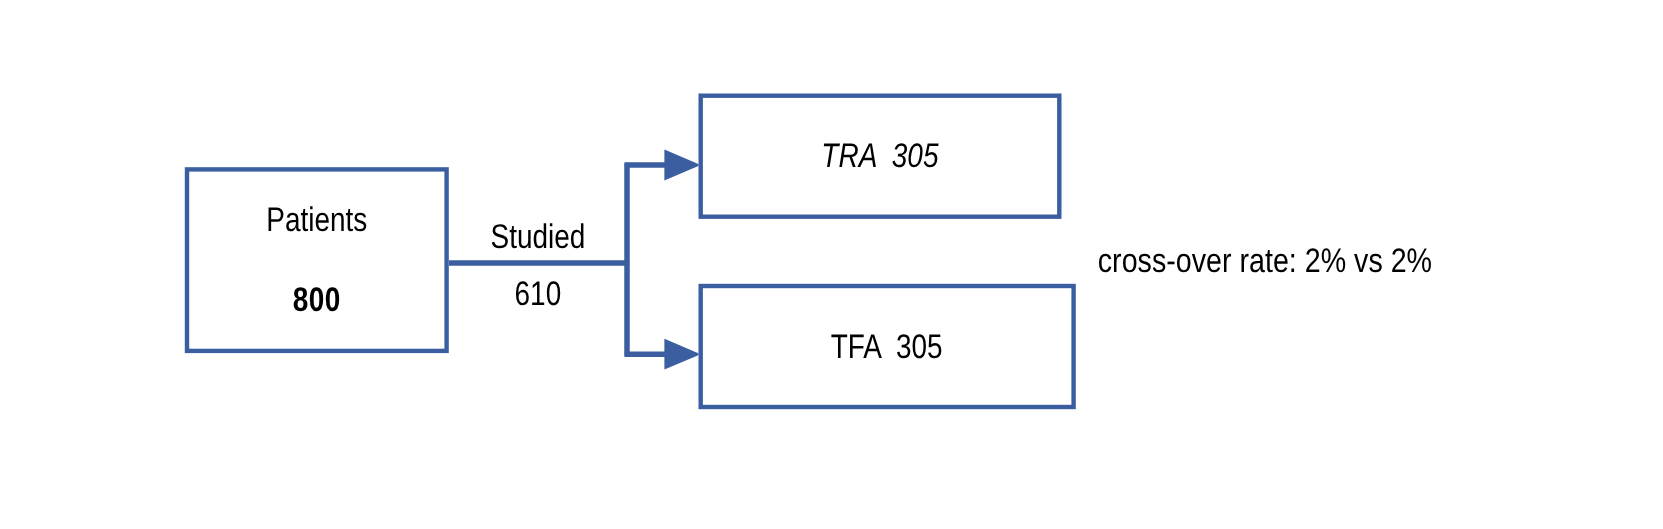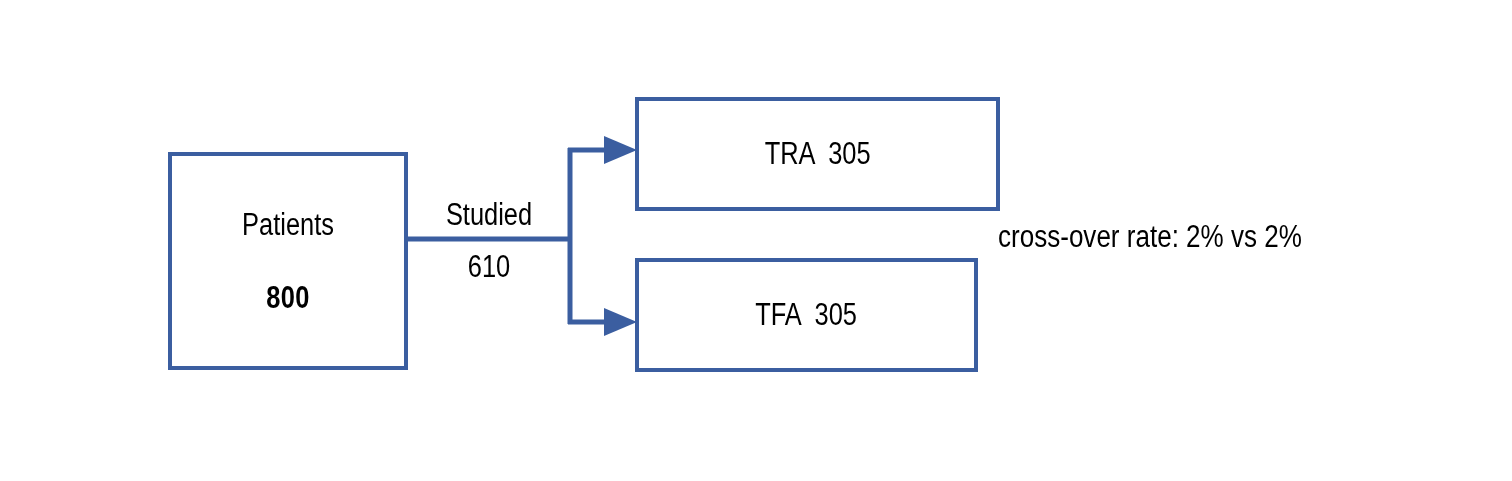--- a/index.html
+++ b/index.html
@@ -27,28 +27,29 @@
     display: flex;
     align-items: center;
     justify-content: center;
     text-align: center;
   }
 
   #box-patients {
     left: 168px;
     top: 152px;
     width: 240px;
-    height: 218px;
+    height: 169px;
     text-align: center;
   }
   #box-tra {
     left: 635px;
-    top: 97px;
-    width: 365px;
+    top: 85px;
+    width: 330px;
     height: 114px;
+    font-style: italic;
   }
   #box-tfa {
     left: 635px;
     top: 258px;
     width: 343px;
     height: 114px;
   }
 
   .box-text {
     color: #000000;

